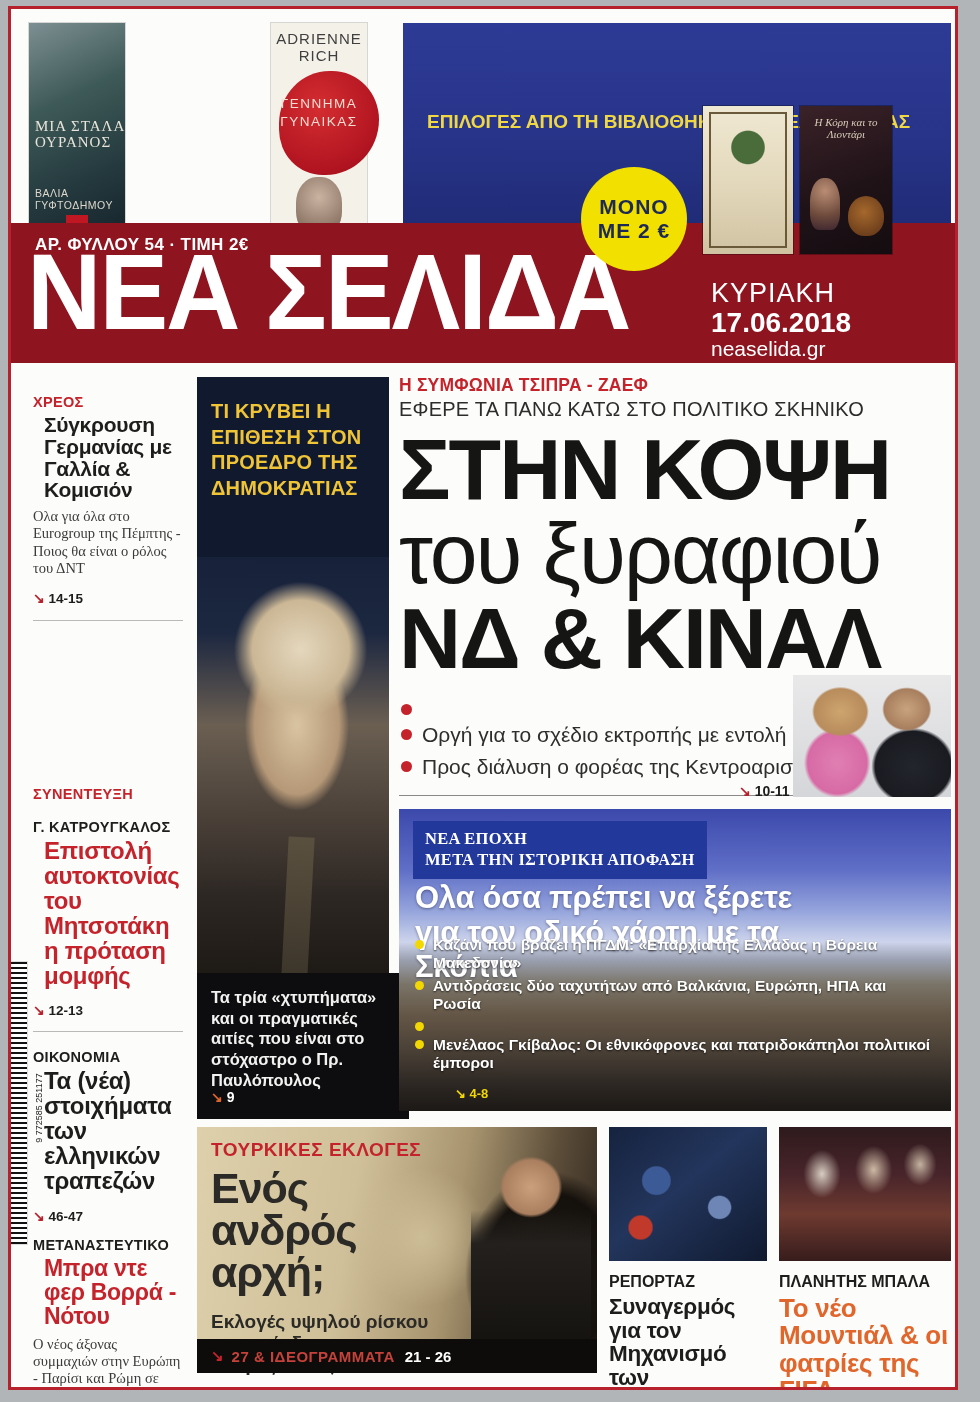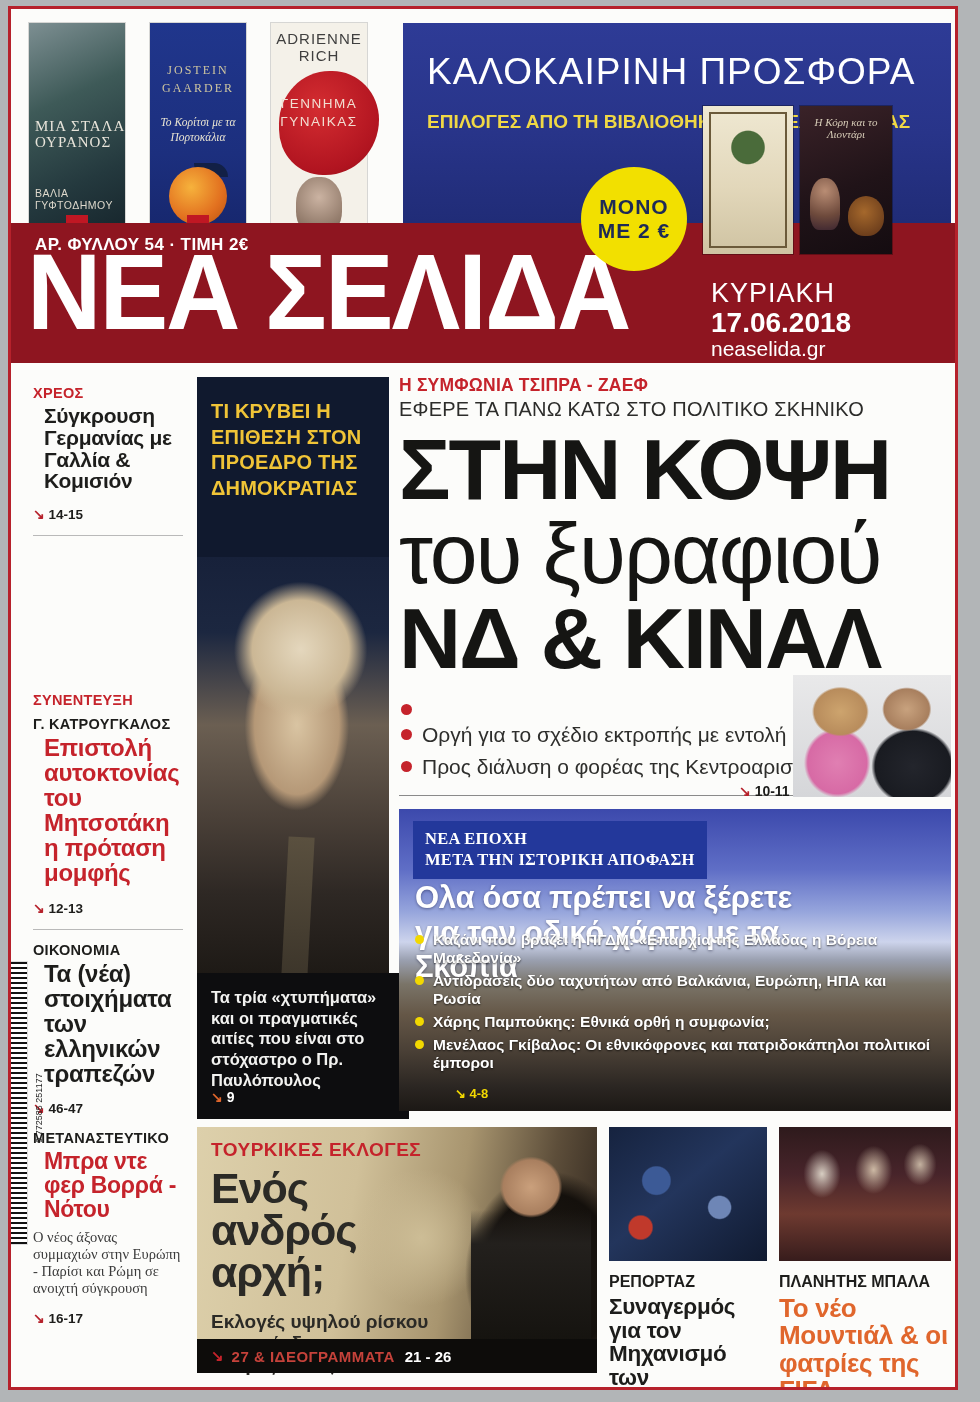--- a/index.html
+++ b/index.html
@@ -56,21 +56,21 @@
   
   .masthead{position:absolute;left:0;top:214px;width:100%;height:140px;background:#8e1520;}
   .edition{position:absolute;left:24px;top:12px;color:#fff;font-size:17px;font-weight:700;letter-spacing:.4px;}
   .logo{position:absolute;left:16px;top:18px;color:#fff;font-size:103px;font-weight:800;letter-spacing:-2px;line-height:1;transform:scaleY(1.04);}
   .mast-right{position:absolute;left:700px;top:38px;color:#fff;line-height:1.08;}
   .mast-day{font-size:27px;font-weight:300;letter-spacing:1px;margin-top:18px;}
   .mast-date{font-size:28px;font-weight:800;}
   .mast-site{font-size:21px;font-weight:400;}
   
   .sidebar{position:absolute;left:22px;top:368px;width:150px;}
-  .kicker{font-size:14.5px;font-weight:700;letter-spacing:.3px;color:#1d1d1b;margin:8px 0 4px 0;}
+  .kicker{font-size:14.5px;font-weight:700;letter-spacing:.3px;color:#1d1d1b;margin:17px 0 4px 0;}
   .kicker.red{color:#c5232b;}
   .side-h{font-size:21px;font-weight:700;line-height:1.04;color:#1d1d1b;margin:0 0 7px 11px;letter-spacing:-.3px;}
   .side-h.red{color:#c5232b;}
   .side-b{font-family:"Liberation Serif",serif;font-size:14.5px;line-height:1.18;color:#3b3b3b;margin:0 0 4px 0;}
   .pg{font-size:13.5px;font-weight:700;color:#1d1d1b;white-space:nowrap;}
   .pg .ar{color:#b6212b;font-size:14px;}
   .side-div{border:0;border-top:1px solid #b9b9b9;margin:12px 0;}
   .sphoto{width:150px;margin:2px 0 8px 0;}
   .ph-katrougalos{height:136px;background:
     radial-gradient(ellipse 34% 40% at 52% 42%,#c9a habit,#c9a88b 0%,#a9846a 45%,#7a6152 62%,transparent 63%),
@@ -154,36 +154,28 @@
 </head>
 <body>
 
 <div class="sheet">
 
   <div class="cover cover1">
     <div class="t">ΜΙΑ ΣΤΑΛΑ ΟΥΡΑΝΟΣ</div>
     <div class="a">ΒΑΛΙΑ ΓΥΦΤΟΔΗΜΟΥ</div>
     <div class="pub"></div>
   </div>
-  <div class="cover cover2">
-    <div class="a">JOSTEIN GAARDER</div>
-    <div class="t">Το Κορίτσι με τα Πορτοκάλια</div>
-    <div class="leaf"></div>
-    <div class="orange"></div>
-    <div class="pub"></div>
-  </div>
   <div class="cover cover3">
     <div class="a">ADRIENNE RICH</div>
     <div class="blob"></div>
     <div class="t">ΓΕΝΝΗΜΑ ΓΥΝΑΙΚΑΣ</div>
     <div class="face"></div>
   </div>
 
   <div class="promo">
-    <div class="promo-title">ΚΑΛΟΚΑΙΡΙΝΗ ΠΡΟΣΦΟΡΑ</div>
     <div class="promo-sub">ΕΠΙΛΟΓΕΣ ΑΠΟ ΤΗ ΒΙΒΛΙΟΘΗΚΗ ΤΗΣ ΝΕΑΣ ΣΕΛΙΔΑΣ</div>
   </div>
   <div class="badge">
     <span class="b1">ΜΟΝΟ</span>
     <span class="b2">ΜΕ 2 €</span>
   </div>
   <div class="mini mini1">
     <div class="frame"></div>
   </div>
   <div class="mini mini2">
@@ -200,20 +192,21 @@
       <div class="mast-date">17.06.2018</div>
       <div class="mast-site">neaselida.gr</div>
     </div>
   </div>
 
   <div class="sidebar">
 
     <div>
       <p class="kicker red">ΧΡΕΟΣ</p>
       <p class="side-h">Σύγκρουση Γερμανίας με Γαλλία &amp; Κομισιόν</p>
+      <p class="side-b">Ολα για όλα στο Eurogroup της Πέμπτης - Ποιος θα είναι ο ρόλος του ΔΝΤ</p>
       <p class="pg"><span class="ar">↘</span> <span>14-15</span></p>
       <hr class="side-div">
     </div>
 
     <div>
       <div class="sphoto ph-katrougalos"></div>
       <p class="kicker red" style="margin-bottom:0">ΣΥΝΕΝΤΕΥΞΗ</p>
       <p class="kicker">Γ. ΚΑΤΡΟΥΓΚΑΛΟΣ</p>
       <p class="side-h red" style="font-size:24px">Επιστολή αυτοκτονίας του Μητσοτάκη η πρόταση μομφής</p>
       <p class="pg"><span class="ar">↘</span> <span>12-13</span></p>
@@ -278,21 +271,20 @@
       <div class="sk-bullet">
           <span class="ydot"></span>
           <span>Καζάνι που βράζει η ΠΓΔΜ: «Επαρχία της Ελλάδας η Βόρεια Μακεδονία»</span>
         </div>
       <div class="sk-bullet">
           <span class="ydot"></span>
           <span>Αντιδράσεις δύο ταχυτήτων από Βαλκάνια, Ευρώπη, ΗΠΑ και Ρωσία</span>
         </div>
       <div class="sk-bullet">
           <span class="ydot"></span>
-          <span>Χάρης Παμπούκης: Εθνικά ορθή η συμφωνία;</span>
         </div>
       <div class="sk-bullet">
           <span class="ydot"></span>
           <span>Μενέλαος Γκίβαλος: Οι εθνικόφρονες και πατριδοκάπηλοι πολιτικοί έμποροι</span>
         </div>
     </div>
     <div class="sk-pg"><span>↘</span> <span>4-8</span></div>
   </div>
 
   <div class="turkey">

